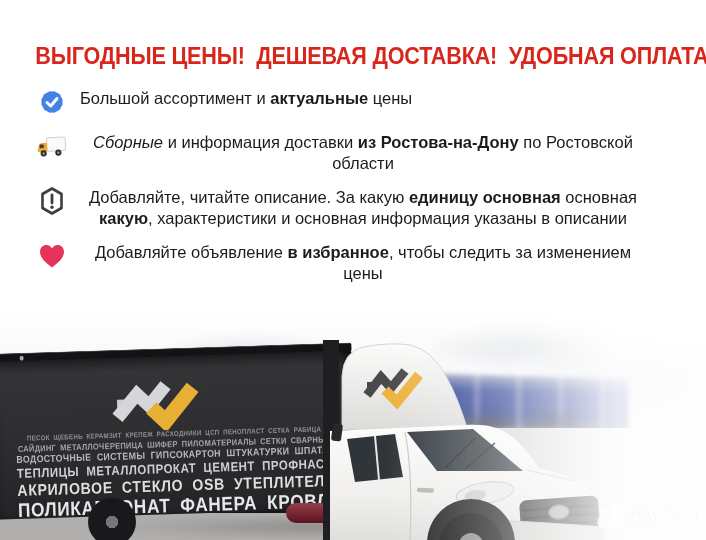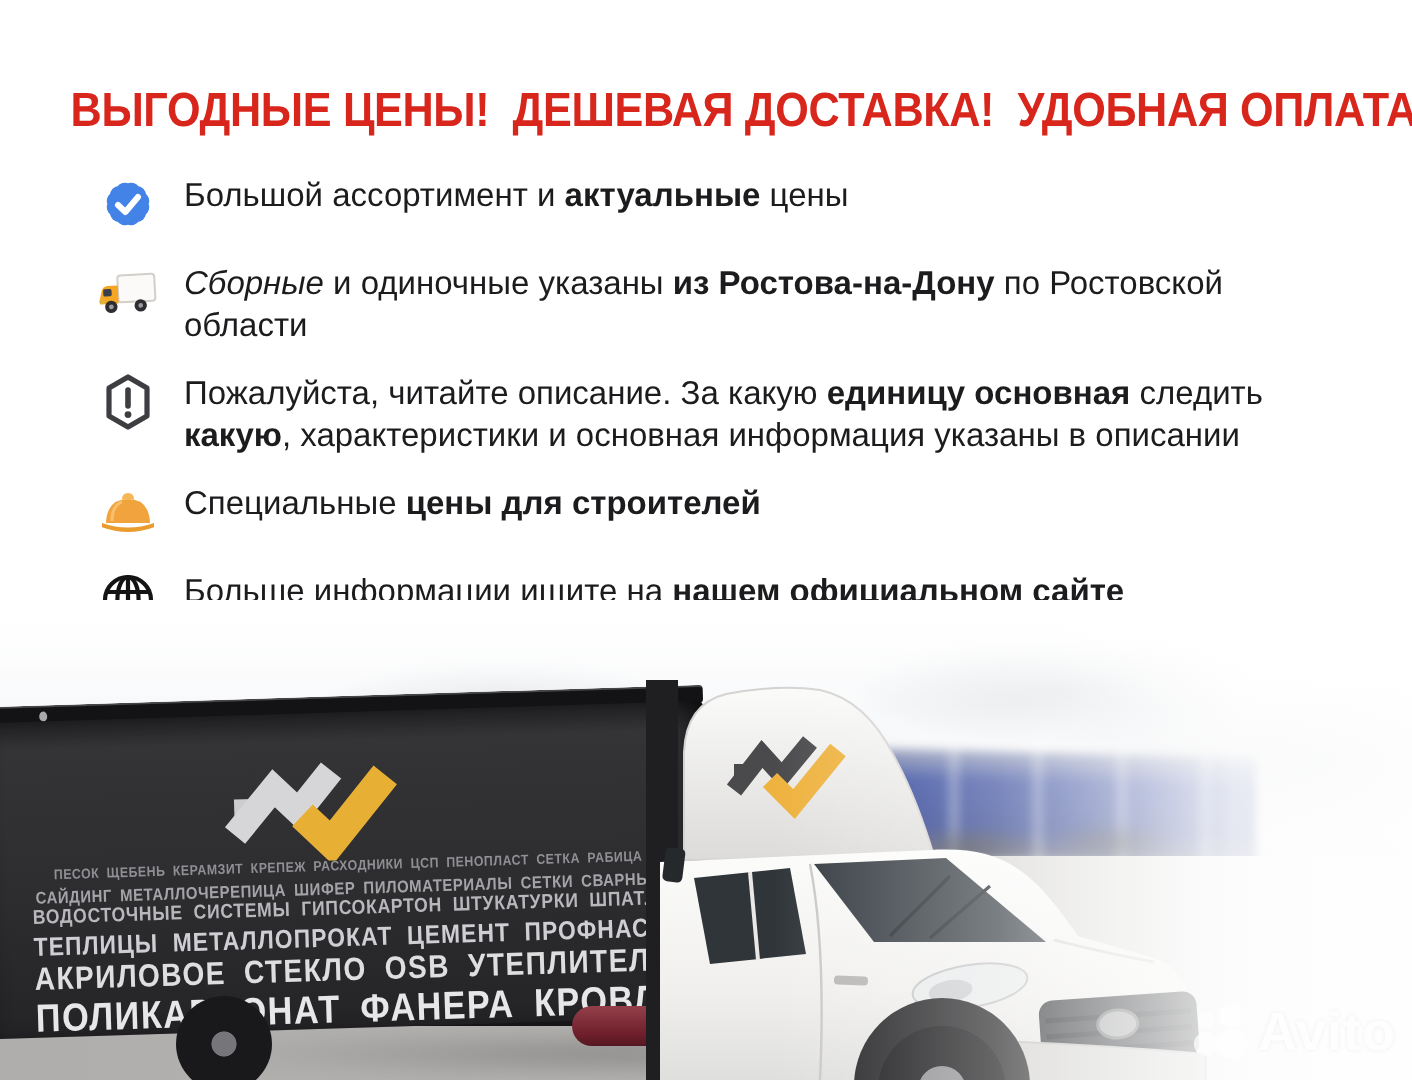--- a/index.html
+++ b/index.html
@@ -12,21 +12,21 @@
 
   
   .headline {
     position:absolute; top:42px; left:0; width:706px;
     text-align:center; font-size:24px; font-weight:bold;
     letter-spacing:-0.2px; white-space:pre;
     transform:scaleX(0.9); transform-origin:center;
   }
 
   
-  .bullets { position:absolute; top:88px; left:48px; width:612px; list-style:none; }
+  .bullets { position:absolute; top:88px; left:36px; width:612px; list-style:none;text-align:center; }
   .bullet-row { display:flex; align-items:flex-start; margin-bottom:13px; }
   .bullet-icon { flex:0 0 36px; width:36px; height:34px; display:flex; align-items:center; justify-content:flex-start; margin-right:8px; margin-top:-3px; }
   .bullet-icon svg { width:32px; height:32px; }
   .bullet-text { font-size:16.5px; line-height:21px; color:#1c1c1e; max-width:566px; }
   .bullet-text b { font-weight:bold; }
   .bullet-text i { font-style:italic; }
 
   
   .photo { position:absolute; left:0; top:300px; width:706px; height:240px; overflow:hidden; }
   .sky {
@@ -141,31 +141,39 @@
               <path d="M11,12.5 L6,12.5 Q3.4,12.7 2.7,15.3 L1.8,19 L1.8,21.5 L11,21.5 Z" fill="#f5a623"></path>
               <rect x="3.6" y="14" width="4.2" height="3.6" rx="0.8" fill="#3a3f4a"></rect>
               <rect x="1.4" y="19" width="3" height="2.4" rx="1" fill="#e2b13c"></rect>
               <circle cx="7.3" cy="23" r="3.1" fill="#2e2e30"></circle>
               <circle cx="7.3" cy="23" r="1.2" fill="#9a9aa0"></circle>
               <circle cx="22" cy="23" r="3.1" fill="#2e2e30"></circle>
               <circle cx="22" cy="23" r="1.2" fill="#9a9aa0"></circle>
             </g>
           </svg>
         </span>
-        <span class="bullet-text"><i>Сборные</i><span> и одиночные указаны </span><b>из Ростова-на-Дону</b><span> по Ростовской области</span></span>
+        <span class="bullet-text"><i>Сборные</i><span> и информация доставки </span><b>из Ростова-на-Дону</b><span> по Ростовской области</span></span>
       </li>
       <li class="bullet-row">
         <span class="bullet-icon">
           <svg viewBox="0 0 32 32">
             <path d="M16,3.5 L25.5,9 L25.5,23 L16,28.5 L6.5,23 L6.5,9 Z" fill="none" stroke="#3e3e42" stroke-width="2.6" stroke-linejoin="round"></path>
             <path d="M16,10 L16,18" stroke="#3e3e42" stroke-width="2.8" stroke-linecap="round"></path>
             <circle cx="16" cy="22.3" r="1.7" fill="#3e3e42"></circle>
           </svg>
         </span>
-        <span class="bullet-text"><span>Пожалуйста, читайте описание. За какую </span><b>единицу основная</b><span> следить </span><b>какую</b><span>, характеристики и основная информация указаны в описании</span></span>
+        <span class="bullet-text"><span>Добавляйте, читайте описание. За какую </span><b>единицу основная</b><span> основная </span><b>какую</b><span>, характеристики и основная информация указаны в описании</span></span>
+      </li>
+      <li class="bullet-row">
+        <span class="bullet-icon">
+          <svg viewBox="0 0 32 32">
+            <path d="M16,27.5 C8,21.5 4,17 4,11.8 C4,7.6 7,5 10.6,5 C13.1,5 15,6.6 16,8.6 C17,6.6 18.9,5 21.4,5 C25,5 28,7.6 28,11.8 C28,17 24,21.5 16,27.5 Z" fill="#e7325a"></path>
+          </svg>
+        </span>
+        <span class="bullet-text"><span>Добавляйте объявление </span><b>в избранное</b><span>, чтобы следить за изменением цены</span></span>
       </li>
       <li class="bullet-row">
         <span class="bullet-icon">
           <svg viewBox="0 0 32 32">
             <path d="M5,21.5 Q5.5,9.5 16,9.5 Q26.5,9.5 27,21.5 Z" fill="#f1a33d"></path>
             <path d="M13,9.8 Q13,6.5 16,6.5 Q19,6.5 19,9.8 Z" fill="#f6b856"></path>
             <path d="M8,20.5 Q8,13 13,10.8" fill="none" stroke="#f8c06a" stroke-width="1.6"></path>
             <path d="M3,21.5 Q16,26 29,21.5 L29,23.6 Q16,28.4 3,23.6 Z" fill="#ea9c2e"></path>
           </svg>
         </span>

